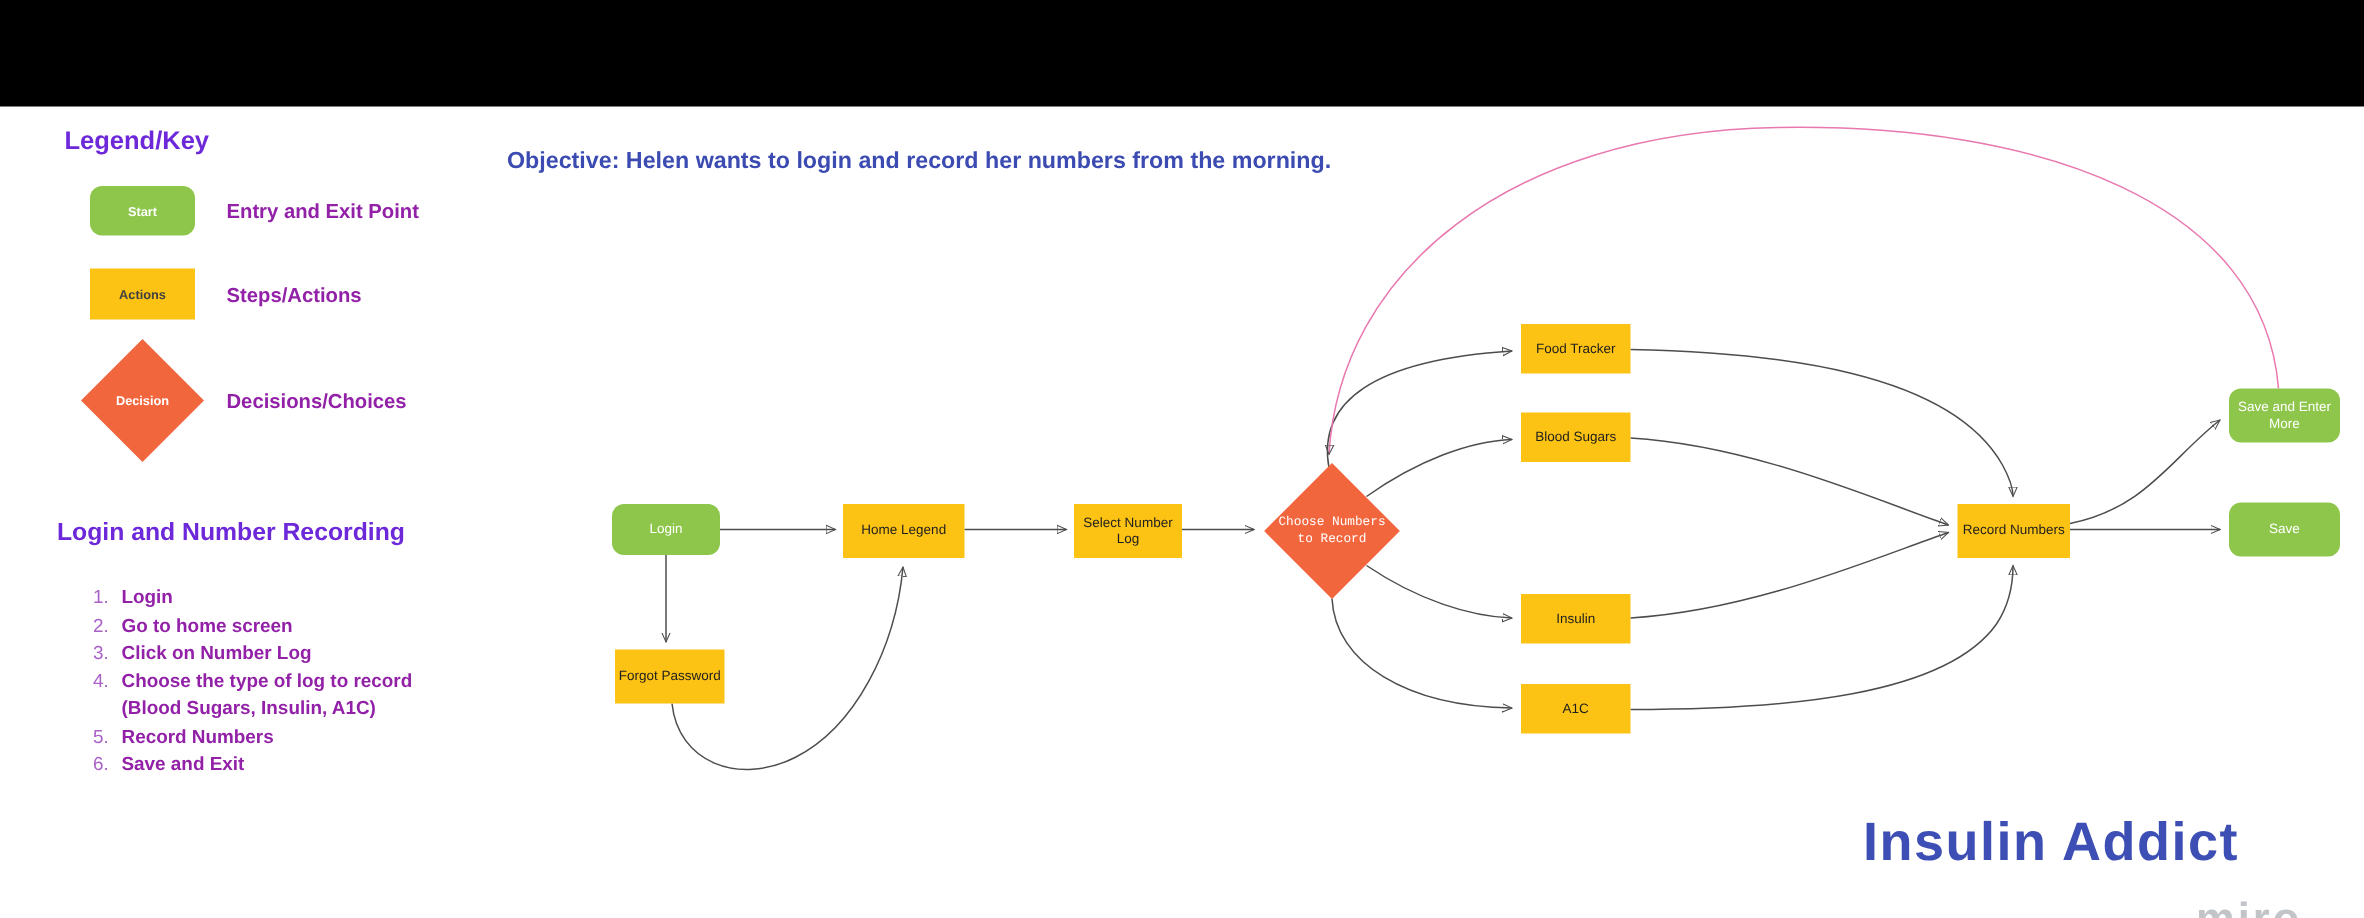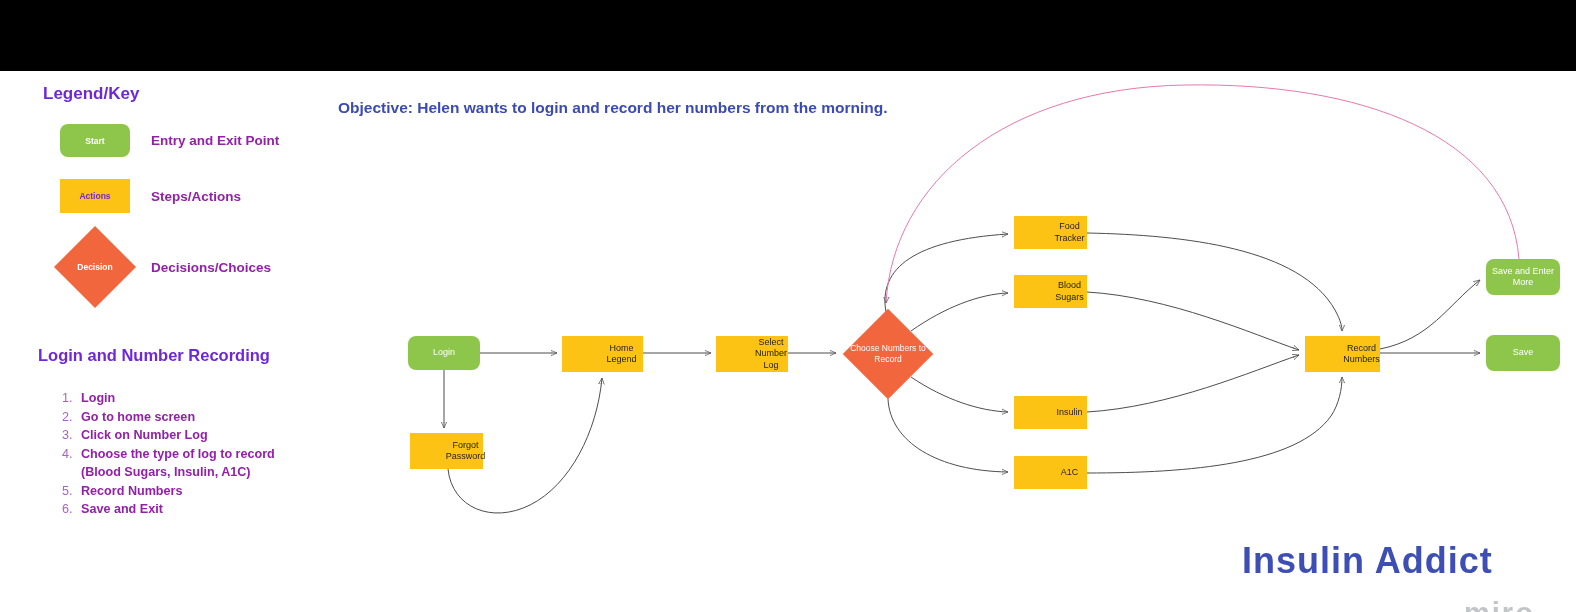--- a/index.html
+++ b/index.html
@@ -11,40 +11,40 @@
   
   .purple-h1{position:absolute;color:#6d28d9;font-weight:bold;}
   #legend-title{left:43px;top:84px;font-size:17px;}
   #process-title{left:38px;top:346px;font-size:16.5px;}
   .legend-shape-label{font-size:8.5px;font-weight:bold;}
   .legend-row-label{position:absolute;left:151px;color:#9221A8;font-weight:bold;font-size:13.5px;}
 
   #legend-start{position:absolute;left:60px;top:124px;width:70px;height:33px;border-radius:8px;
     background:#8DC64A;color:#fff;display:flex;align-items:center;justify-content:center;}
   #legend-actions{position:absolute;left:60px;top:179px;width:70px;height:34px;
-    background:#FCC214;color:#6d28d9;display:flex;align-items:center;justify-content:center;}
+    background:#FCC214;color:#404040;display:flex;align-items:center;justify-content:center;}
   #legend-diamond{position:absolute;left:54px;top:226px;width:82px;height:82px;}
   #legend-diamond .rot{position:absolute;left:12px;top:12px;width:58px;height:58px;background:#F2663E;transform:rotate(45deg);}
   #legend-diamond .dlab{position:absolute;left:0;top:0;width:82px;height:82px;display:flex;align-items:center;justify-content:center;color:#fff;font-size:8.5px;font-weight:bold;}
 
   #steps-list{position:absolute;left:62px;top:389px;width:216px;margin:0;padding:0;list-style:none;counter-reset:step;}
   #steps-list li{counter-increment:step;color:#9221A8;font-weight:bold;font-size:12.6px;line-height:18.5px;
     padding-left:19px;position:relative;}
   #steps-list li::before{content:counter(step) ".";position:absolute;left:0;color:#AA62C6;font-weight:400;}
 
   
   #objective{position:absolute;left:338px;top:99px;font-size:15.5px;font-weight:bold;color:#3B4BB1;}
 
   
   .node{position:absolute;display:flex;align-items:center;justify-content:center;text-align:center;
     font-size:9px;line-height:1.25;box-sizing:border-box;padding:2px;}
-  .yellow{background:#FCC214;color:#1f1f1f;padding-left:40px;}
+  .yellow{background:#FCC214;color:#1f1f1f;}
   .green{background:#8DC64A;color:#ffffff;border-radius:8px;}
 
-  #node-choose{position:absolute;left:841px;top:307px;width:94px;height:94px;}
+  #node-choose{position:absolute;left:841px;top:307px;width:94px;height:94px;font-family:Liberation Mono, monospace;}
   #node-choose .rot{position:absolute;left:15px;top:15px;width:64px;height:64px;background:#F2663E;transform:rotate(45deg);}
   #node-choose .dlab{position:absolute;left:6px;top:6px;width:82px;height:82px;display:flex;align-items:center;
     justify-content:center;text-align:center;color:#fff;font-size:8.5px;line-height:1.3;}
 
   
   #edges{position:absolute;left:0;top:0;}
   #edges path{fill:none;stroke:#4d4d4d;stroke-width:1;}
   #edges path.pink{stroke:#E878AE;}
 
   

